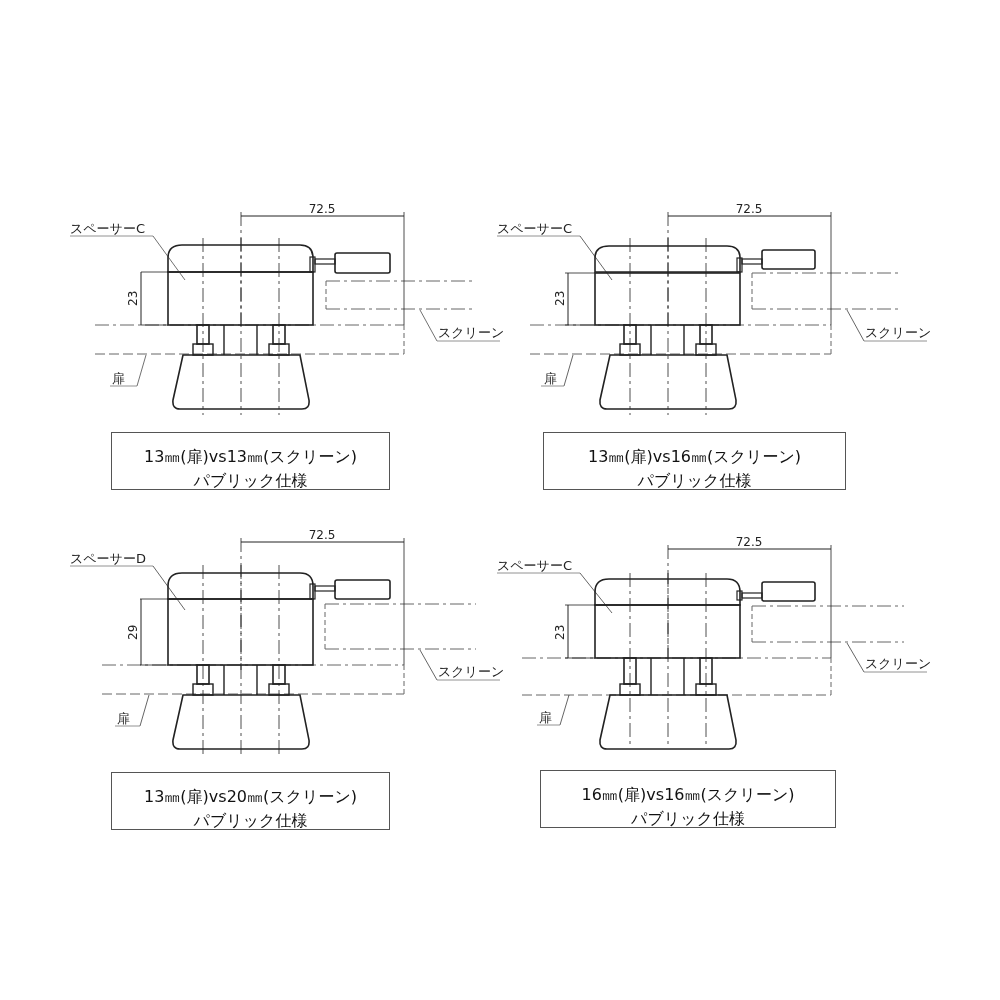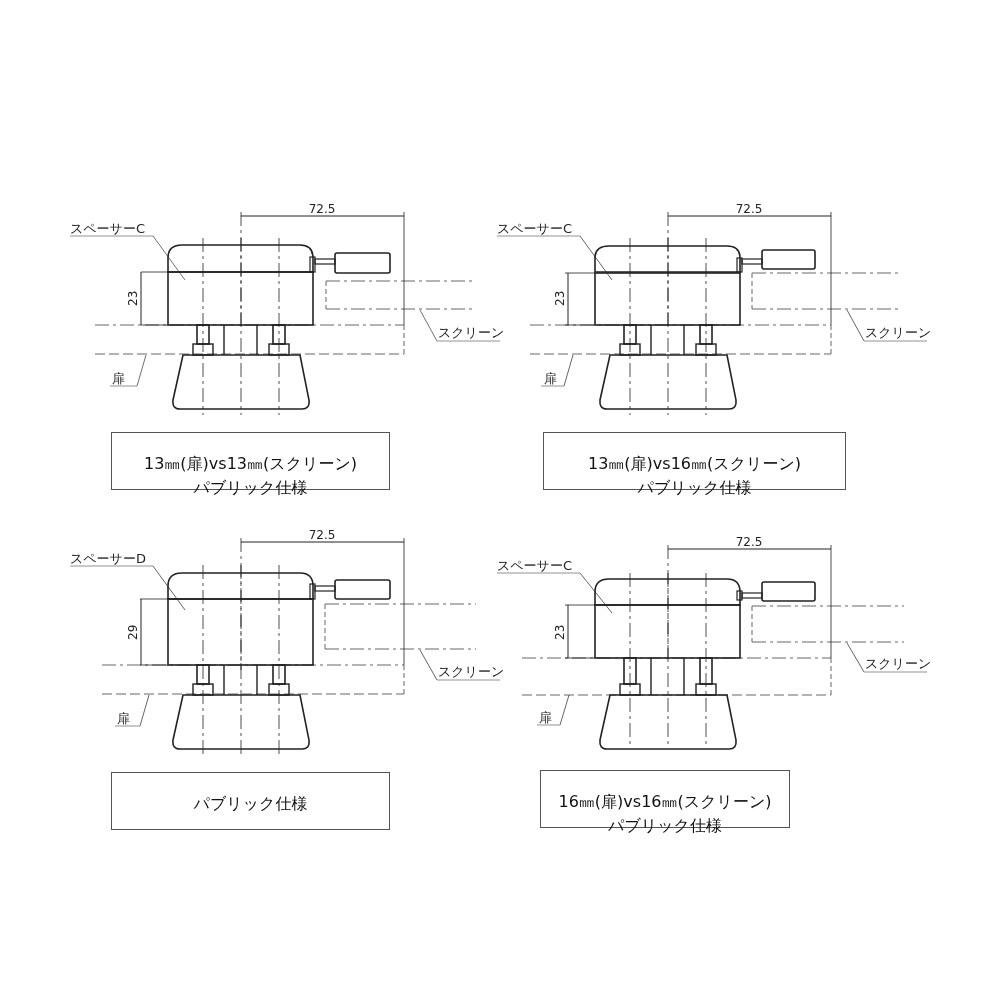--- a/index.html
+++ b/index.html
@@ -1,21 +1,21 @@
 <!DOCTYPE html>
 <html><head>
 <meta charset="utf-8">
 <style>
   html, body { margin:0; padding:0; background:#ffffff; }
   body { width:1000px; height:1000px; position:relative; overflow:hidden; font-family:"DejaVu Sans", "Liberation Sans", sans-serif; }
   svg { position:absolute; left:0; top:0; }
   .caption {
     position:absolute; border:1px solid #555; background:#fff;
     text-align:center; color:#111; font-size:16px; line-height:24px;
-    box-sizing:border-box; padding-top:19px;
+    box-sizing:border-box; padding-top:12px;
   }
   .caption div { white-space:nowrap; }
   .lbl { font-family:"DejaVu Sans", sans-serif; fill:#222; }
 </style>
 </head>
 <body>
 
 <svg width="1000" height="1000" viewBox="0 0 1000 1000">
   <defs>
     <marker id="dot" markerWidth="4" markerHeight="4" refX="2" refY="2">
@@ -200,18 +200,19 @@
 
 <div class="caption" style="left:111px; top:432px; width:279px; height:58px;">
   <div>13㎜(扉)vs13㎜(スクリーン)</div>
   <div>パブリック仕様</div>
 </div>
 <div class="caption" style="left:543px; top:432px; width:303px; height:58px;">
   <div>13㎜(扉)vs16㎜(スクリーン)</div>
   <div>パブリック仕様</div>
 </div>
 <div class="caption" style="left:111px; top:772px; width:279px; height:58px;">
-  <div>パブリック仕様</div>
-</div>
-<div class="caption" style="left:540px; top:770px; width:250px; height:58px;">
+  <div>13㎜(扉)vs20㎜(スクリーン)</div>
+  <div>パブリック仕様</div>
+</div>
+<div class="caption" style="left:540px; top:770px; width:296px; height:58px;">
   <div>16㎜(扉)vs16㎜(スクリーン)</div>
   <div>パブリック仕様</div>
 </div>
 
 </body></html>

